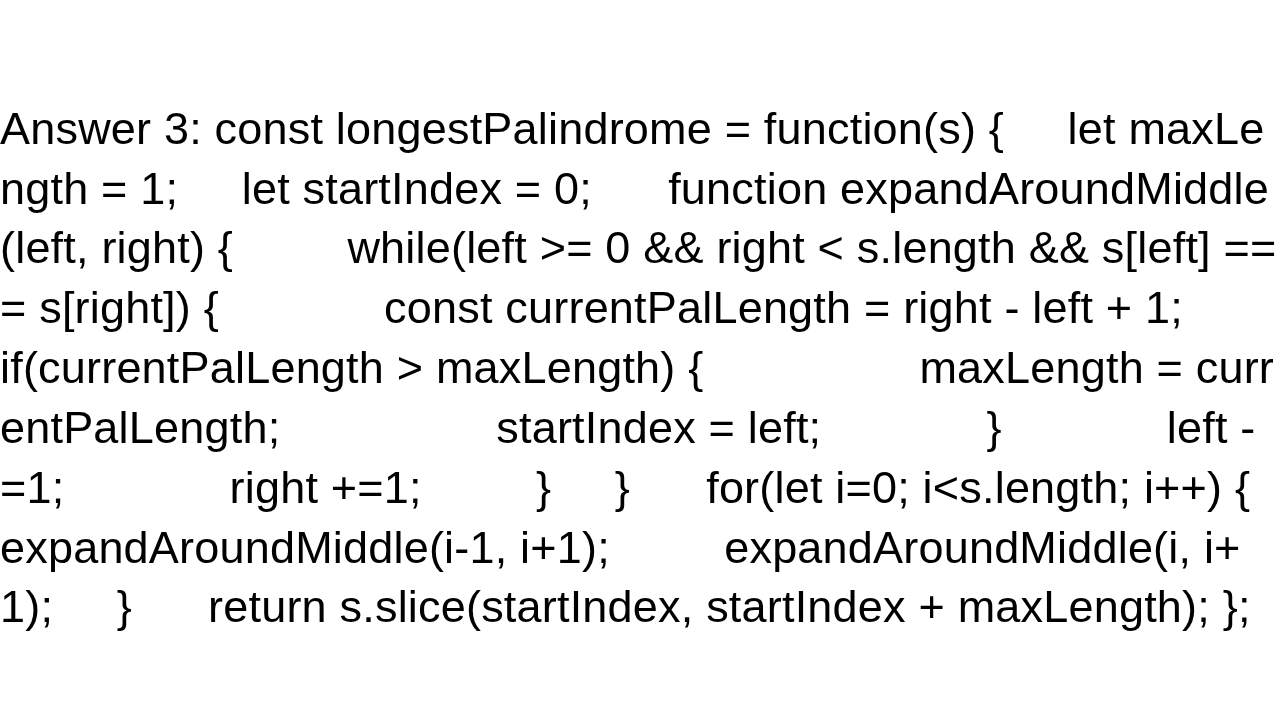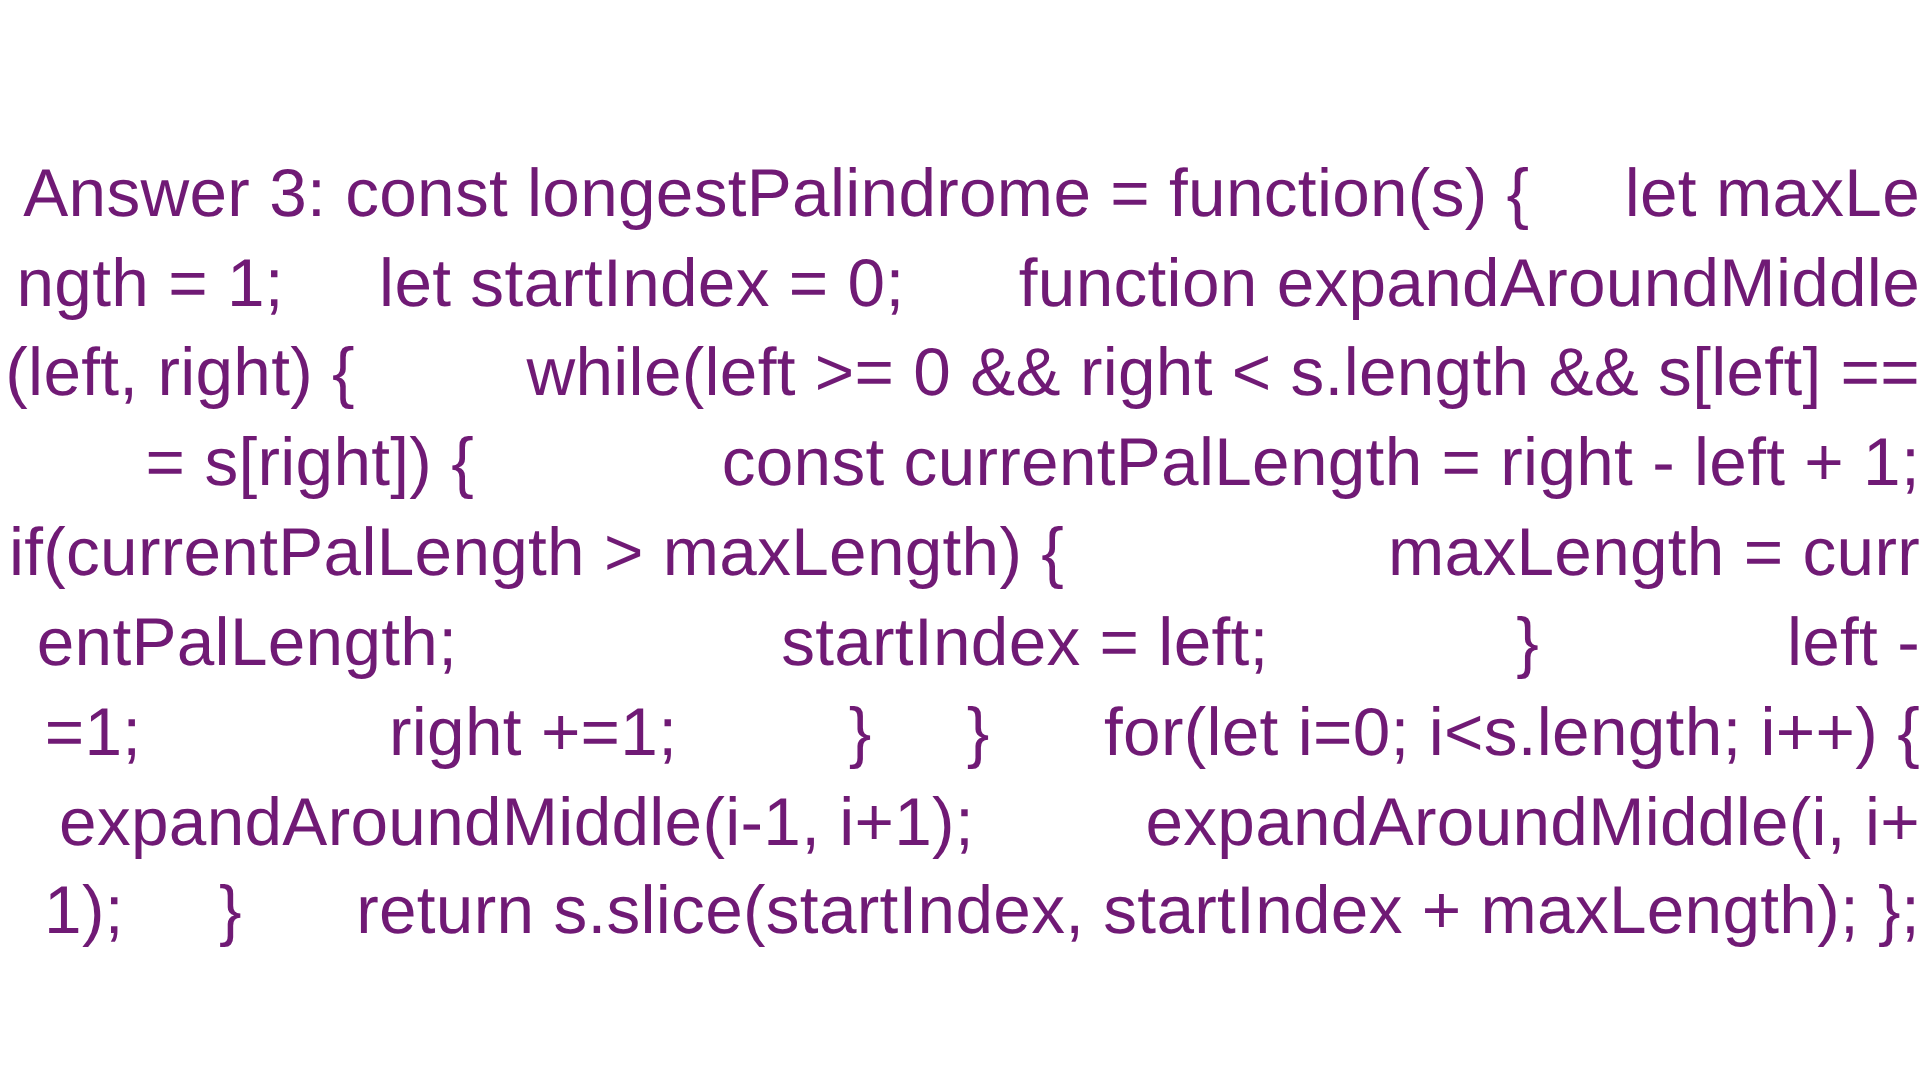--- a/index.html
+++ b/index.html
@@ -15,22 +15,22 @@
     height: 720px;
     display: flex;
     align-items: center;
     justify-content: center;
     box-sizing: border-box;
   }
   .code-text {
     font-family: Arial, Helvetica, sans-serif;
     font-size: 45px;
     line-height: 1.33;
-    color: #701a75;
-    text-align: right;
+    color: #000000;
+    text-align: left;
     white-space: pre-wrap;
     word-break: break-all;
     width: 100%;
     padding: 0;
     letter-spacing: 0.2px;
     margin-top: 16px;
   }
 </style>
 </head>
 <body>

